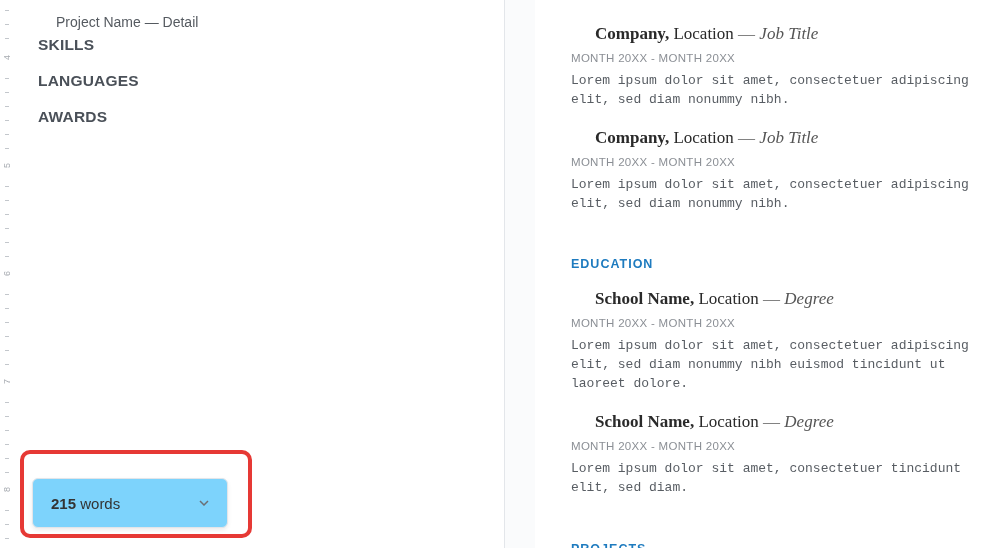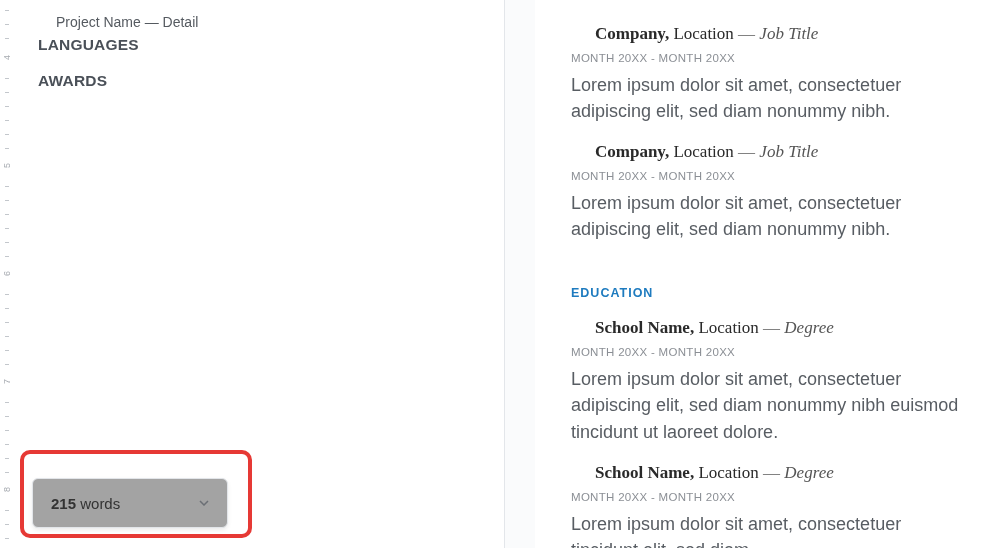--- a/index.html
+++ b/index.html
@@ -11,38 +11,38 @@
   .ruler .num { position: absolute; left: 2px; font-size: 9px; color: #a6aab0; transform: rotate(-90deg); transform-origin: left top; }
 
   
   .left-pane { position: absolute; left: 14px; top: 0; width: 490px; height: 548px; background: #ffffff; border-right: 1px solid #e3e6ea; }
   .outline { padding-top: 14px; padding-left: 24px; }
   .outline .sub { font-size: 14px; color: #555a60; margin: 0 0 6px 18px; }
   .outline .h { font-size: 15.5px; font-weight: 600; color: #4a5058; margin: 0 0 18px 0; letter-spacing: .2px; }
 
   
   .highlight-box { position: absolute; left: 20px; top: 450px; width: 232px; height: 88px; border: 4px solid #e63935; border-radius: 10px; box-sizing: border-box; }
-  .chip { position: absolute; left: 32px; top: 478px; width: 196px; height: 50px; background: #a3a3a3; border: 1px solid #e2e5e9; border-radius: 6px; box-shadow: 0 2px 4px rgba(0,0,0,.08); display: flex; align-items: center; padding: 15px 18px; box-sizing: border-box; }
+  .chip { position: absolute; left: 32px; top: 478px; width: 196px; height: 50px; background: #7dd3fc; border: 1px solid #e2e5e9; border-radius: 6px; box-shadow: 0 2px 4px rgba(0,0,0,.08); display: flex; align-items: center; padding: 15px 18px; box-sizing: border-box; }
   .chip .count { font-size: 15px; color: #333; }
   .chip .count b { font-weight: 700; }
   .chip .caret { margin-left: auto; }
   .chip .caret svg { display: block; }
 
   
   .doc { position: absolute; left: 535px; top: 0; width: 457px; height: 548px; background: #ffffff; }
   .doc-inner { padding: 0 22px 0 36px; }
 
   .job, .edu { margin-top: 18px; }
   .job:first-child { margin-top: 24px; }
   .heading-line { font-family: Georgia, 'Times New Roman', serif; font-size: 17px; color: #2a2a2a; margin-left: 24px; }
   .heading-line .bold { font-weight: 700; }
   .heading-line .dash { color: #6d6d6d; }
   .heading-line .ital { font-style: italic; color: #555; }
   .date-line { font-size: 11.5px; color: #8b8f95; letter-spacing: .3px; margin-top: 8px; }
-  .body-text { font-size: 18px; color: #585d63; line-height: 1.45; margin-top: 8px; }
+  .body-text { font-size: 13px; color: #585d63; line-height: 1.45; margin-top: 8px; font-family: Liberation Mono, monospace; }
 
   .section-label { font-size: 12.5px; font-weight: 700; color: #1e7bbf; letter-spacing: 1px; margin-top: 44px; }
 </style>
 </head>
 <body>
 
 <div class="app">
 
   <div class="ruler">
     <span class="num" style="top:60px">4</span>
@@ -79,20 +79,21 @@
       <div class="tick" style="top:458px"></div>
       <div class="tick" style="top:472px"></div>
     <div class="tick" style="top:510px"></div>
       <div class="tick" style="top:524px"></div>
       <div class="tick" style="top:538px"></div>
   </div>
 
   <div class="left-pane">
     <div class="outline">
       <div class="sub">Project Name — Detail</div>
+      <div class="h">SKILLS</div>
       <div class="h">LANGUAGES</div>
       <div class="h">AWARDS</div>
     </div>
   </div>
 
   <div class="highlight-box"></div>
   <div class="chip">
     <span class="count"><b>215</b> <span>words</span></span>
     <span class="caret">
       <svg width="10" height="6" viewBox="0 0 10 6">

